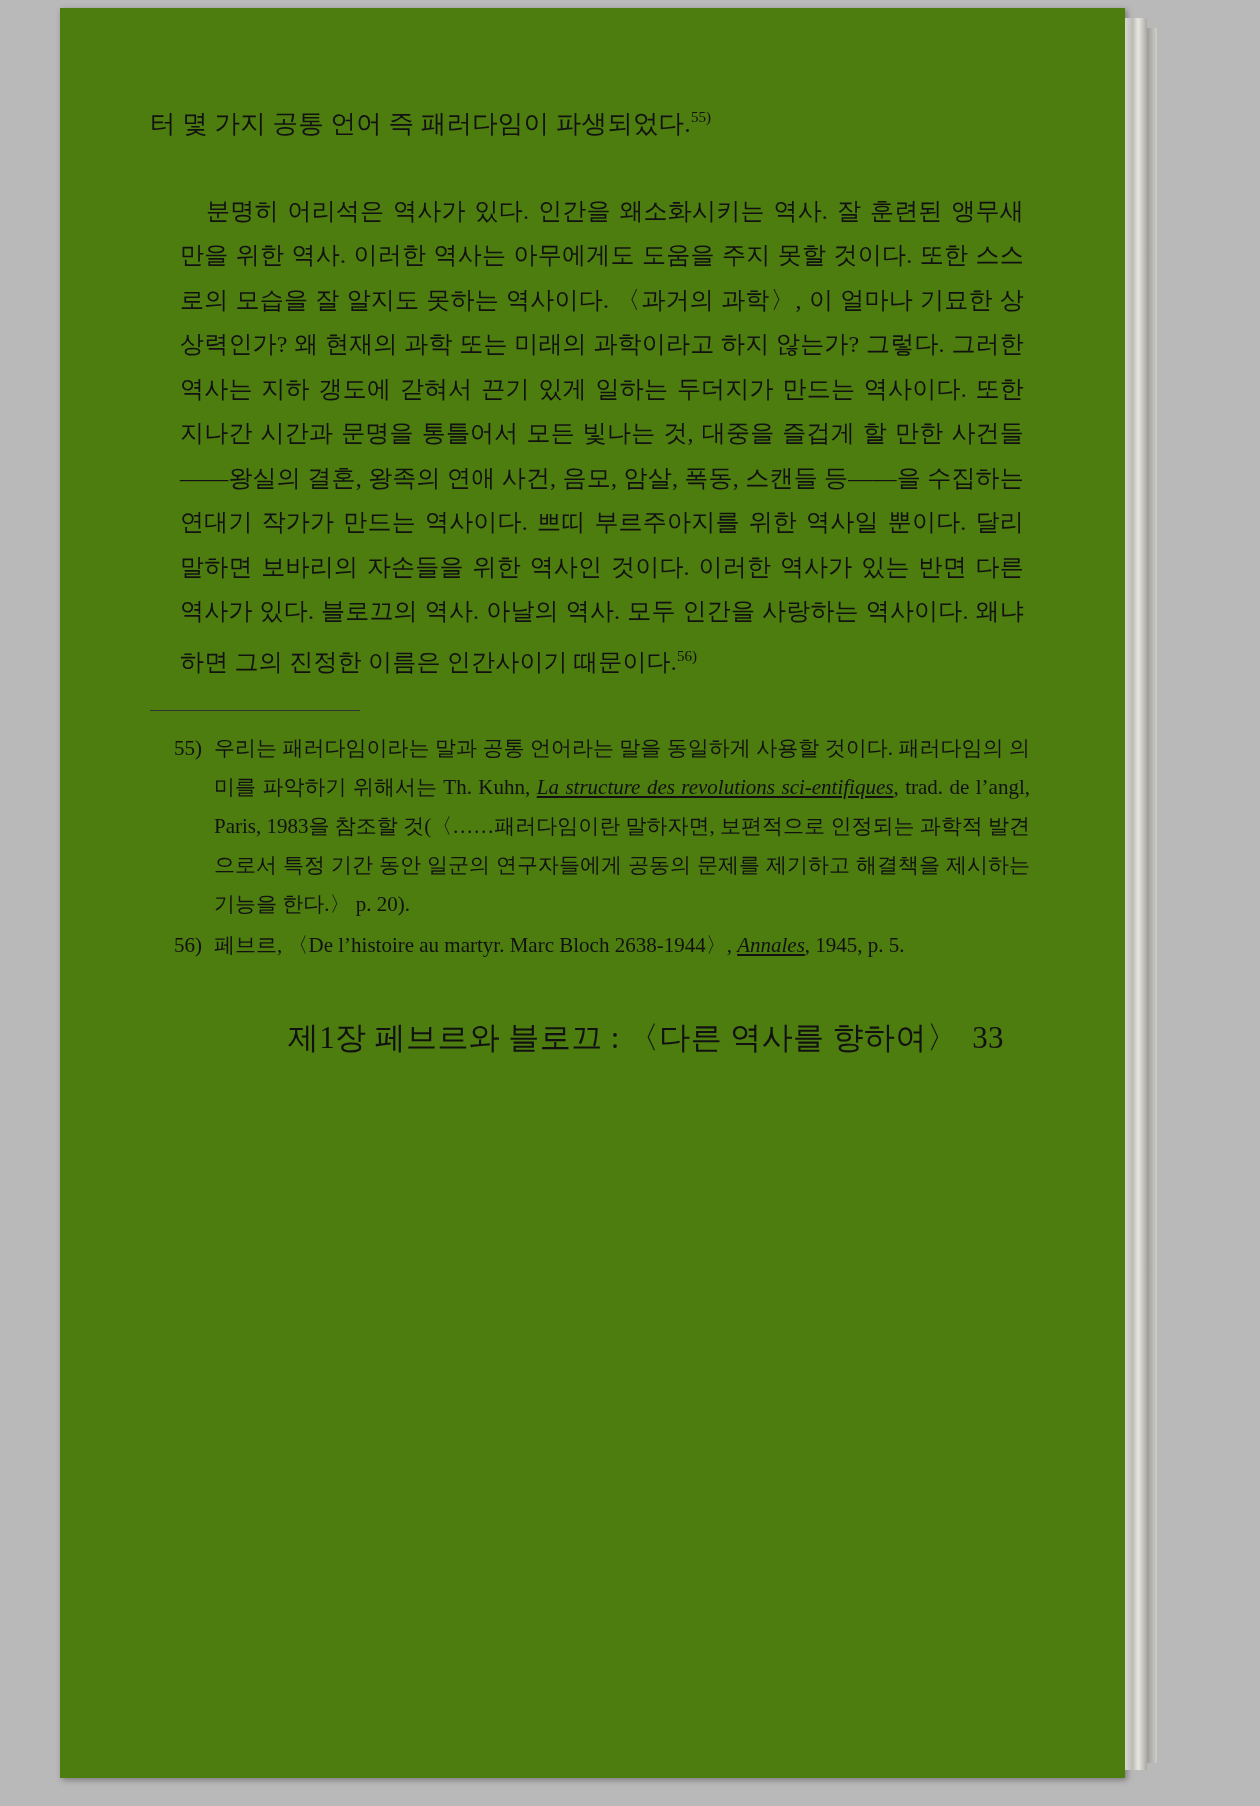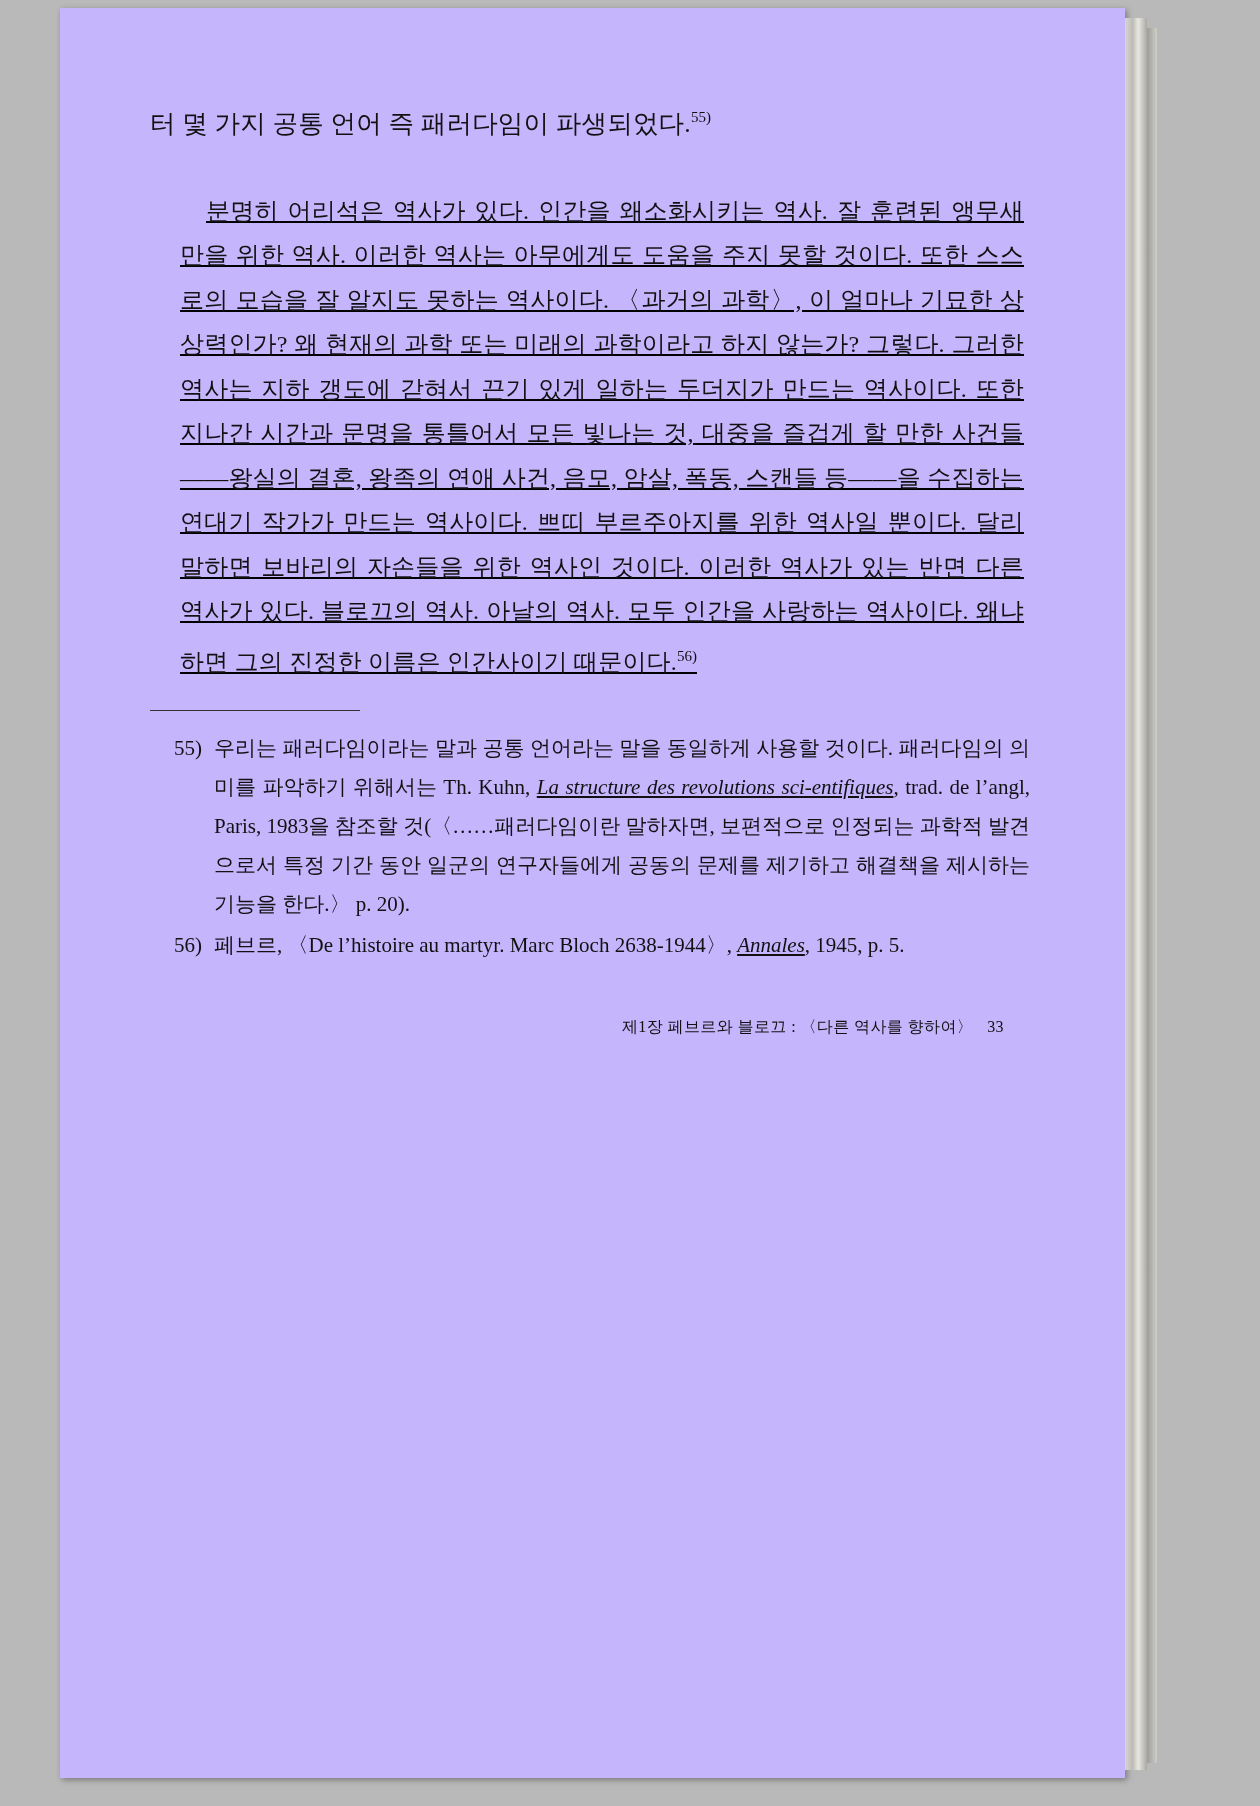--- a/index.html
+++ b/index.html
@@ -14,21 +14,21 @@
     font-family: "Liberation Serif", serif;
   }
 
   
   #page-sheet {
     position: absolute;
     left: 60px;
     top: 8px;
     width: 1065px;
     height: 1770px;
-    background: #c4b5fd;
+    background: #4d7c0f;
     box-shadow: 2px 2px 6px rgba(0,0,0,0.35);
   }
   
   #page-edge {
     position: absolute;
     left: 1125px;
     top: 18px;
     width: 22px;
     height: 1752px;
     background: linear-gradient(to right, #d8d6d2 0%, #bdbbb6 35%, #e9e7e2 60%, #aaa8a3 100%);
@@ -67,21 +67,20 @@
     text-indent: 28px;
     margin-top: 0;
   }
 
   
   .quote {
     margin-top: 42px;
     margin-bottom: 0;
     padding-left: 30px;
     padding-right: 6px;
-    text-decoration: underline;
   }
   .quote p {
     font-size: 24px;
     line-height: 44.5px;
     text-indent: 26px;
   }
 
   .after-quote {
     margin-top: 44px;
   }
@@ -123,21 +122,21 @@
     text-align: justify;
     word-break: break-all;
   }
   .fn .fn-text i {
     font-style: italic;
     text-decoration: underline;
   }
 
   .folio {
     margin-top: 52px;
-    font-size: 16px;
+    font-size: 31px;
     text-align: right;
     padding-right: 26px;
     color: #111;
     letter-spacing: 0.4px;
   }
   .folio .pg {
     margin-left: 14px;
   }
 </style>
 </head>

